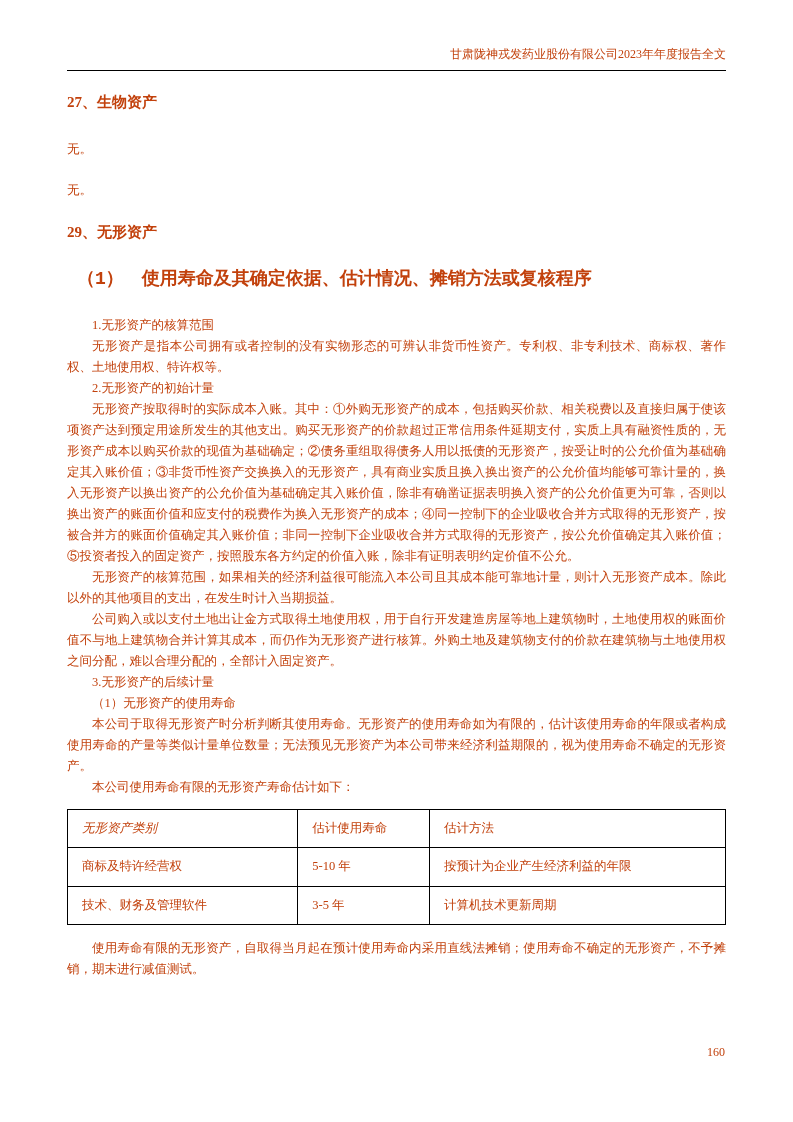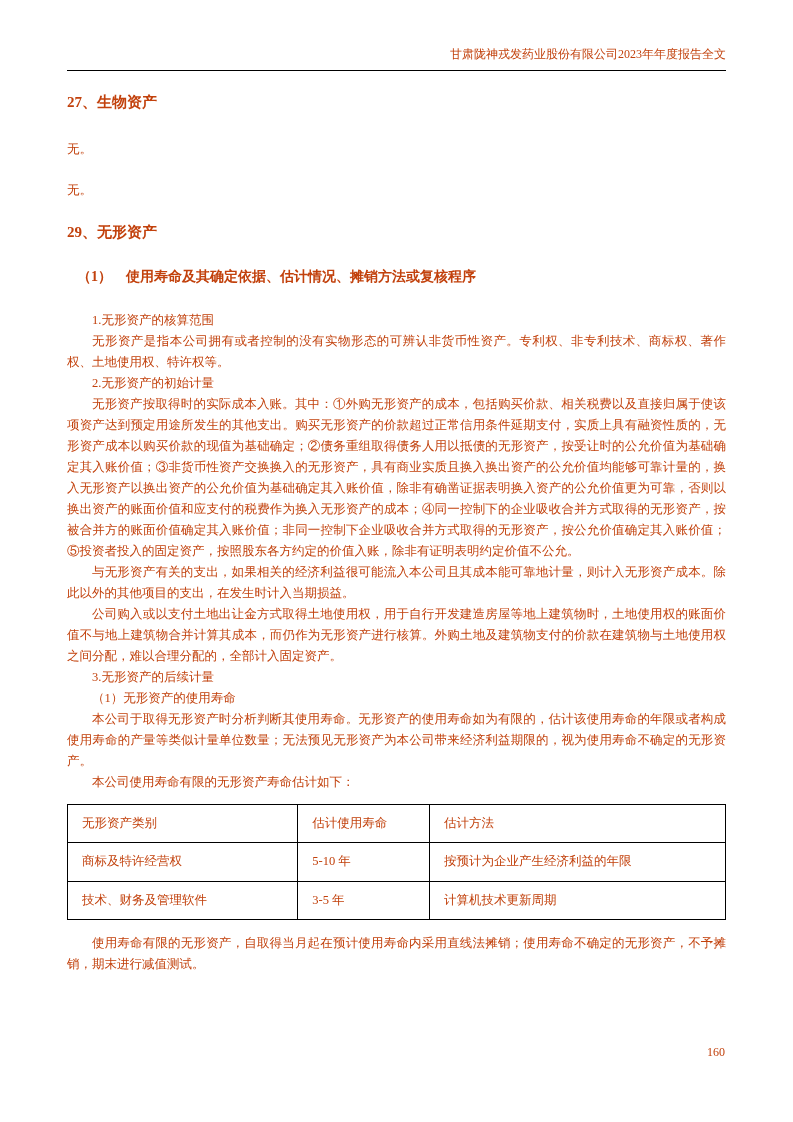--- a/index.html
+++ b/index.html
@@ -22,25 +22,26 @@
     padding-bottom: 7px;
     border-bottom: 1px solid #000000;
   }
   .h1 {
     font-size: 15px;
     font-weight: bold;
     line-height: 1.25;
     margin: 22px 0 27px 0;
   }
   .h2 {
-    font-size: 14px;
+    font-size: 18px;
     font-weight: bold;
     line-height: 1.25;
     margin: 22px 0 24px 0;
     padding-left: 10px;
+    font-family: Liberation Mono, monospace;
   }
   .none-para {
     font-size: 12.5px;
     line-height: 21px;
     margin: 0 0 20px 0;
   }
   .body-para {
     font-size: 12.5px;
     line-height: 21px;
     text-align: justify;
@@ -56,21 +57,21 @@
   }
   table.est-table td {
     border: 1px solid #000000;
     font-size: 12.5px;
     font-weight: normal;
     text-align: left;
     vertical-align: middle;
     padding: 10px 14px;
     line-height: 1.4;
   }
-  .col-1 { width: 35%; }
+  .col-1 { width: 35%; font-style: italic; }
   .col-2 { width: 20%; }
   .col-3 { width: 45%; }
   .page-number {
     position: absolute;
     right: 68px;
     bottom: 62px;
     font-size: 12px;
   }
 </style>
 </head>
@@ -88,21 +89,21 @@
   <p class="none-para">无。</p>
 
   <div class="h1">29、无形资产</div>
 
   <div class="h2">（1）　使用寿命及其确定依据、估计情况、摊销方法或复核程序</div>
 
   <p class="body-para lead">1.无形资产的核算范围</p>
   <p class="body-para">无形资产是指本公司拥有或者控制的没有实物形态的可辨认非货币性资产。专利权、非专利技术、商标权、著作权、土地使用权、特许权等。</p>
   <p class="body-para">2.无形资产的初始计量</p>
   <p class="body-para">无形资产按取得时的实际成本入账。其中：①外购无形资产的成本，包括购买价款、相关税费以及直接归属于使该项资产达到预定用途所发生的其他支出。购买无形资产的价款超过正常信用条件延期支付，实质上具有融资性质的，无形资产成本以购买价款的现值为基础确定；②债务重组取得债务人用以抵债的无形资产，按受让时的公允价值为基础确定其入账价值；③非货币性资产交换换入的无形资产，具有商业实质且换入换出资产的公允价值均能够可靠计量的，换入无形资产以换出资产的公允价值为基础确定其入账价值，除非有确凿证据表明换入资产的公允价值更为可靠，否则以换出资产的账面价值和应支付的税费作为换入无形资产的成本；④同一控制下的企业吸收合并方式取得的无形资产，按被合并方的账面价值确定其入账价值；非同一控制下企业吸收合并方式取得的无形资产，按公允价值确定其入账价值；⑤投资者投入的固定资产，按照股东各方约定的价值入账，除非有证明表明约定价值不公允。</p>
-  <p class="body-para">与无形资产有关的支出，如果相关的经济利益很可能流入本公司且其成本能可靠地计量，则计入无形资产成本。除此以外的其他项目的支出，在发生时计入当期损益。</p>
+  <p class="body-para">无形资产的核算范围，如果相关的经济利益很可能流入本公司且其成本能可靠地计量，则计入无形资产成本。除此以外的其他项目的支出，在发生时计入当期损益。</p>
   <p class="body-para">公司购入或以支付土地出让金方式取得土地使用权，用于自行开发建造房屋等地上建筑物时，土地使用权的账面价值不与地上建筑物合并计算其成本，而仍作为无形资产进行核算。外购土地及建筑物支付的价款在建筑物与土地使用权之间分配，难以合理分配的，全部计入固定资产。</p>
   <p class="body-para">3.无形资产的后续计量</p>
   <p class="body-para">（1）无形资产的使用寿命</p>
   <p class="body-para">本公司于取得无形资产时分析判断其使用寿命。无形资产的使用寿命如为有限的，估计该使用寿命的年限或者构成使用寿命的产量等类似计量单位数量；无法预见无形资产为本公司带来经济利益期限的，视为使用寿命不确定的无形资产。</p>
   <p class="body-para">本公司使用寿命有限的无形资产寿命估计如下：</p>
 
   <table class="est-table">
     <tbody>
       <tr>
         <td class="col-1">无形资产类别</td>

